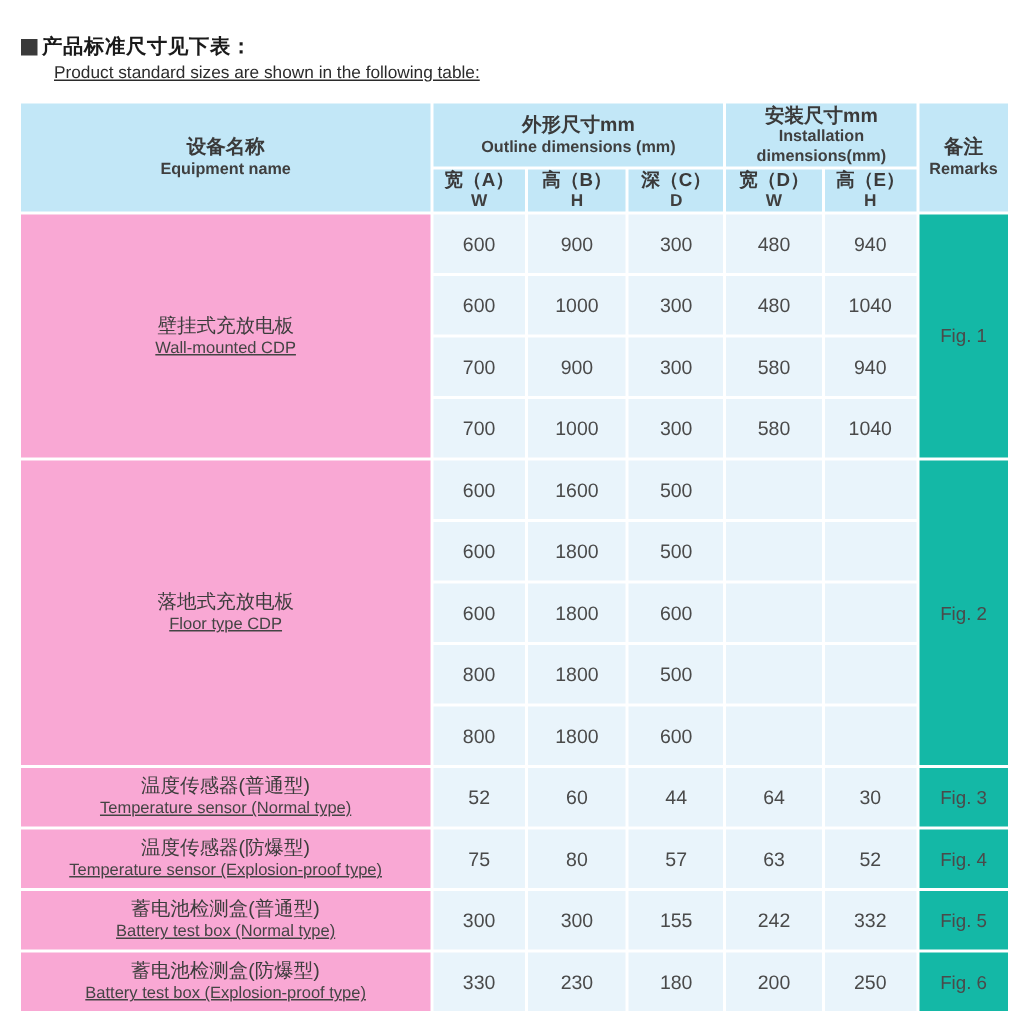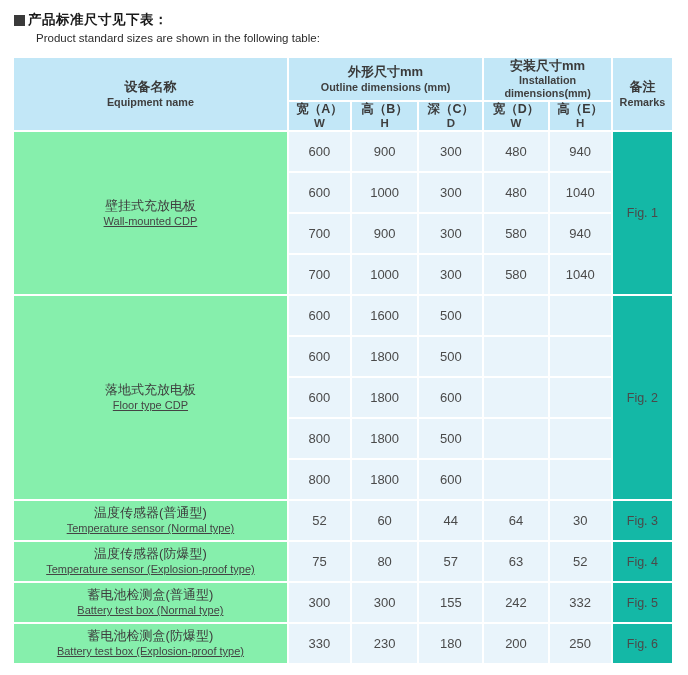--- a/index.html
+++ b/index.html
@@ -9,21 +9,21 @@
     font-family: "Liberation Sans", "DejaVu Sans", sans-serif;
   }
   .page {
     position: relative;
     width: 688px;
     height: 675px;
     background: #ffffff;
     overflow: hidden;
   }
   .title-block {
-    padding: 11px 0 0 14px;
+    padding: 22px 0 0 14px;
   }
   .title-cn {
     display: flex;
     align-items: center;
     font-size: 13.5px;
     font-weight: bold;
     color: #1a1a1a;
     letter-spacing: 0.5px;
   }
   .bullet {
@@ -31,20 +31,21 @@
     width: 11px;
     height: 11px;
     background: #3a3a3a;
     margin-right: 3px;
     flex: 0 0 auto;
   }
   .title-en {
     font-size: 11.5px;
     color: #2b2b2b;
     margin: 3px 0 0 22px;
+    text-decoration: underline;
   }
   table.size-table {
     border-collapse: separate;
     border-spacing: 2px;
     table-layout: fixed;
     width: 662px;
     margin: 12px 0 0 12px;
   }
   th, td {
     padding: 0;
@@ -65,21 +66,21 @@
     font-size: 10.8px;
     line-height: 1.2;
     color: #3f3f3f;
   }
   tr.hdr-row-1 { height: 34px; }
   tr.hdr-row-2 { height: 28px; }
   th.sub .cn { font-size: 12.5px; line-height: 1.2; text-align: center; }
   th.sub .en { font-size: 11.5px; line-height: 1.1; }
   tbody tr { height: 39px; }
   td.eq-cell {
-    background: #86efac;
+    background: #f9a8d4;
     color: #3d3d3d;
   }
   td.eq-cell .cn {
     font-size: 13px;
     line-height: 1.3;
   }
   td.eq-cell .en {
     font-size: 11px;
     line-height: 1.25;
     color: #444444;

